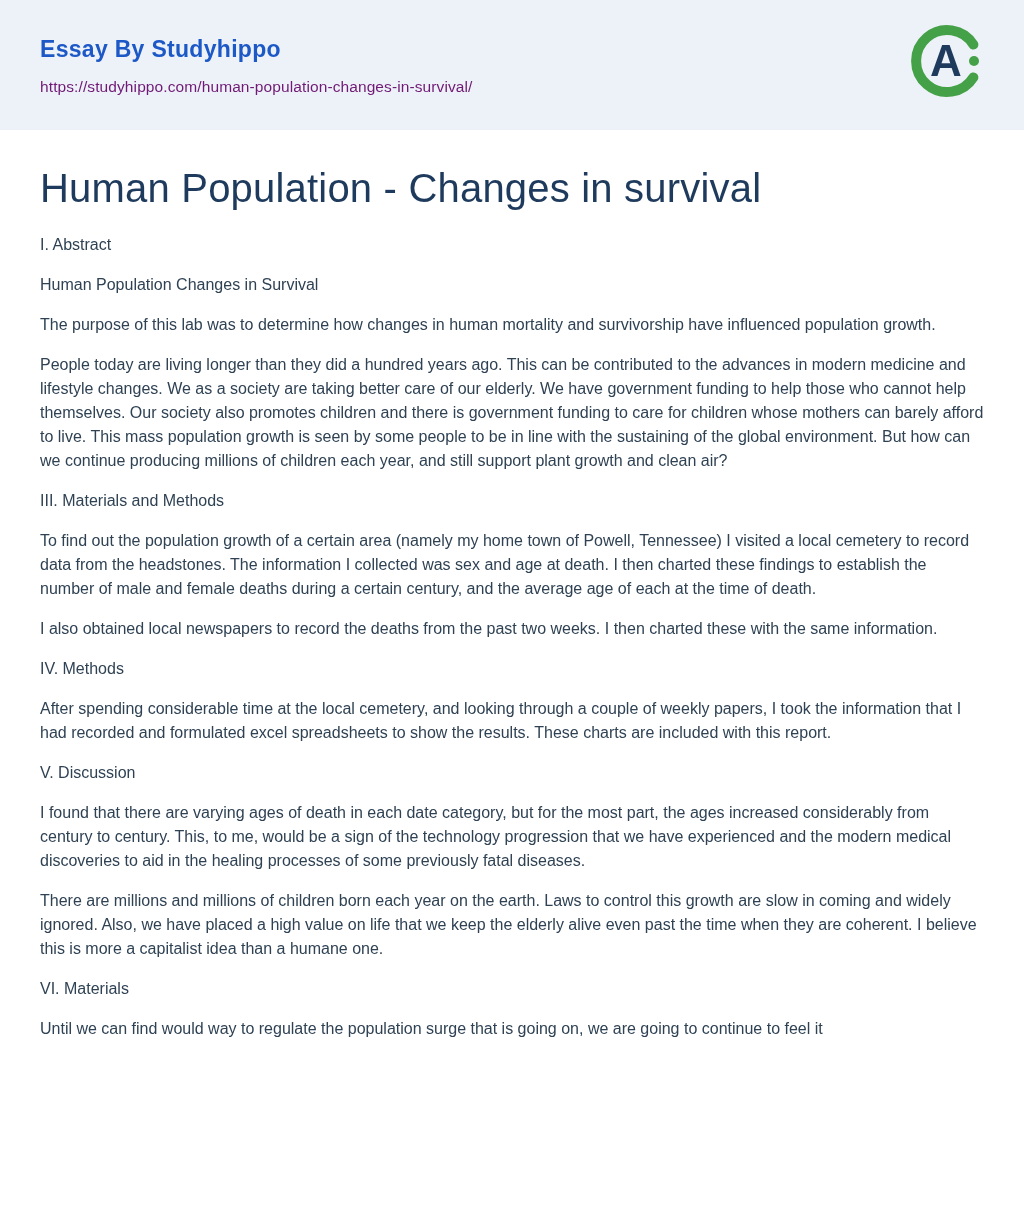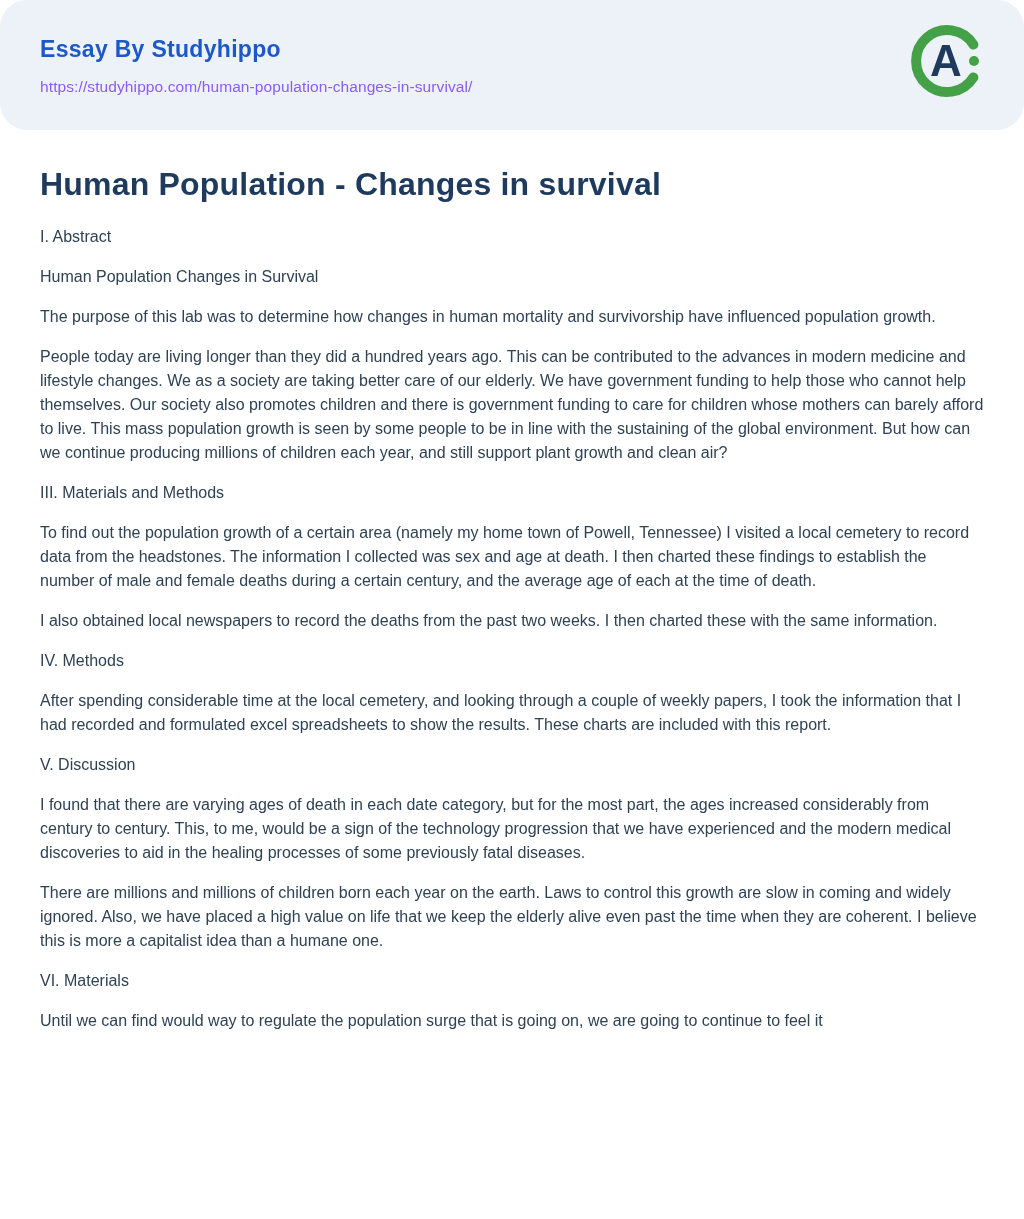--- a/index.html
+++ b/index.html
@@ -12,56 +12,55 @@
     font-family: "Liberation Sans", sans-serif;
   }
 
   .header {
     background: #edf2f9;
     height: 130px;
     padding: 36px 38px 0 40px;
     display: flex;
     justify-content: space-between;
     align-items: flex-start;
-    border-radius: 27px;
   }
 
   .brand {
     color: #1c58c6;
     font-size: 23px;
     font-weight: 700;
     letter-spacing: 0.3px;
   }
 
   .url {
     display: inline-block;
     margin-top: 15px;
-    color: #8b5cf6;
+    color: #701a75;
     font-size: 15.5px;
     text-decoration: none;
     letter-spacing: 0.1px;
   }
 
   .logo {
     width: 78px;
     height: 78px;
     margin-top: -14px;
     flex: 0 0 auto;
   }
 
   .logo svg { display: block; width: 78px; height: 78px; }
 
   .content {
     padding: 20px 40px 0 40px;
   }
 
   .title {
     color: #1e3a5c;
-    font-size: 32px;
-    font-weight: 700;
+    font-size: 40px;
+    font-weight: 400;
     letter-spacing: 0.2px;
     margin: 16px 0 22px 0;
   }
 
   .paragraphs p {
     color: #2f4254;
     font-size: 16px;
     line-height: 24px;
     margin-top: 16px;
     max-width: 944px;

